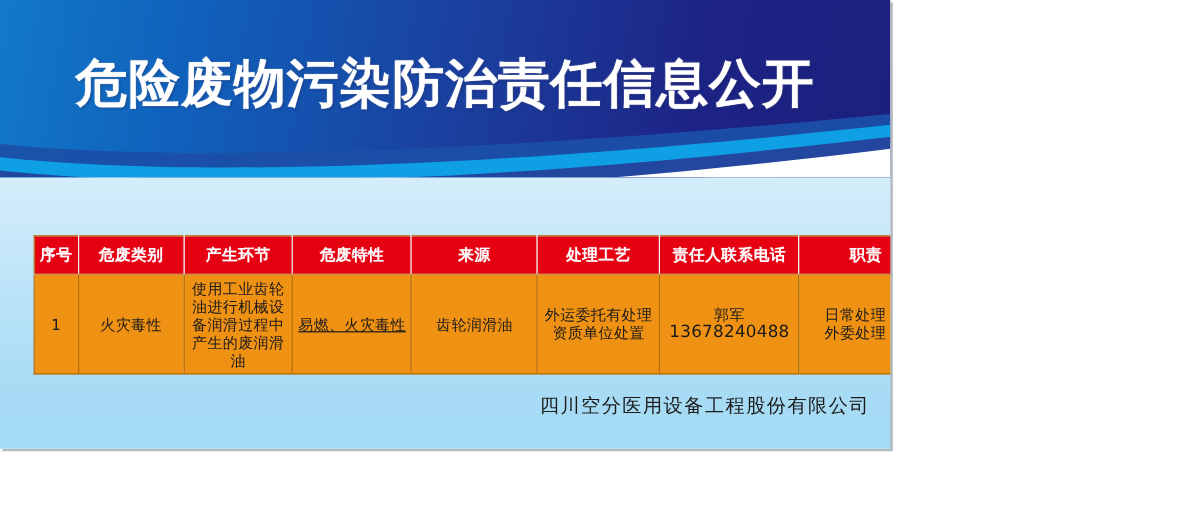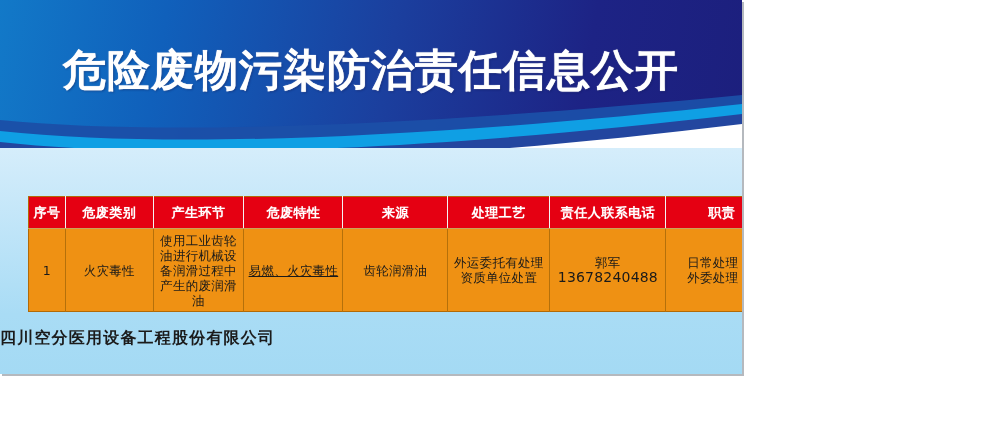--- a/index.html
+++ b/index.html
@@ -126,24 +126,26 @@
   td.cell-contact .phone { font-size: 14px; letter-spacing: 0.2px; }
   td.cell-duty    { line-height: 17px; }
   td.cell-hazard  { line-height: 17px; text-decoration: underline; }
 
   
   #company {
     position: absolute;
     left: 0;
     top: 328px;
     width: 712px;
+    text-align: right;
     font-size: 16px;
-    font-weight: bold;
+    font-weight: normal;
     color: #1b1b1b;
     letter-spacing: 1.2px;
+    padding-left: 13px;
   }
 </style>
 </head>
 <body>
 
 <div id="poster">
 
   <div id="banner">
     <div id="banner-bg"></div>
 

